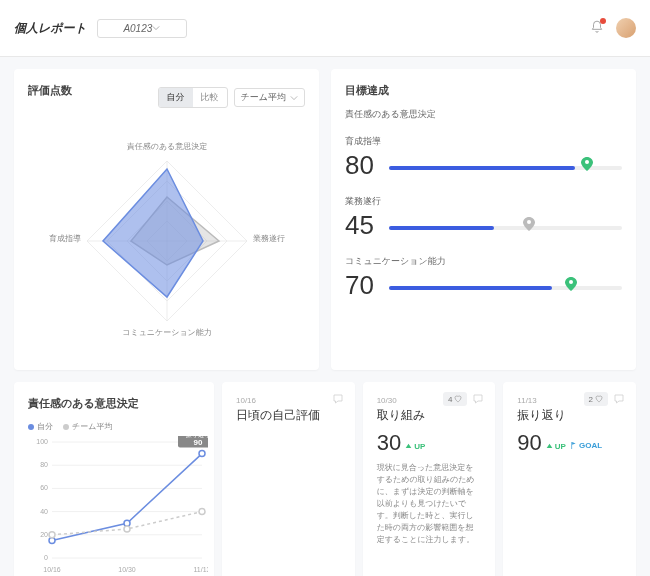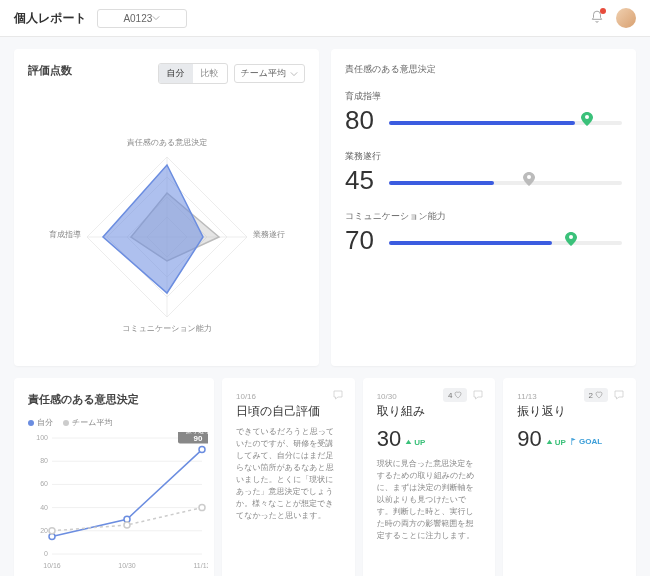--- a/index.html
+++ b/index.html
@@ -1,31 +1,31 @@
 <!DOCTYPE html>
 <html><head>
 <meta charset="utf-8">
 <style>
 * { box-sizing: border-box; margin: 0; padding: 0; }
 body { font-family: -apple-system, "Hiragino Sans", sans-serif; background: #f7f8fa; color: #333; font-size: 11px; width: 650px; }
-.header { display: flex; align-items: center; padding: 8px 14px; background: #fff; border-bottom: 1px solid #e8e8e8; }
+.header { display: flex; align-items: center; padding: 18px 14px; background: #fff; border-bottom: 1px solid #e8e8e8; font-style: italic; }
 .header h1 { font-size: 12px; font-weight: 600; margin-right: 10px; }
 .select { display: flex; align-items: center; justify-content: center; border: 1px solid #ddd; border-radius: 3px; padding: 3px 8px; min-width: 90px; font-size: 10px; color: #666; background: #fff; cursor: pointer; }
 .select svg { width: 8px; height: 8px; }
 .header .spacer { flex: 1; }
 .bell { position: relative; margin-right: 12px; cursor: pointer; }
 .bell svg { width: 14px; height: 14px; stroke: #999; fill: none; }
 .bell .dot { position: absolute; top: -2px; right: -2px; width: 6px; height: 6px; background: #e74c3c; border-radius: 50%; }
 .avatar { width: 20px; height: 20px; border-radius: 50%; background: linear-gradient(135deg,#f0d0b0,#d8a070); cursor: pointer; }
 .content { padding: 12px 14px; }
 .row { display: flex; gap: 12px; margin-bottom: 12px; }
 .card { background: #fff; border-radius: 4px; padding: 14px; box-shadow: 0 1px 2px rgba(0,0,0,0.04); }
 .card h2 { font-size: 11px; font-weight: 600; color: #444; margin-bottom: 10px; }
 .radar-card { flex: 1; position: relative; }
-.radar-head { display: flex; justify-content: space-between; align-items: flex-start; margin-bottom: 24px; }
+.radar-head { display: flex; justify-content: space-between; align-items: flex-end; margin-bottom: 8px; }
 .toggle { display: flex; border: 1px solid #ddd; border-radius: 3px; overflow: hidden; }
 .toggle span { padding: 3px 8px; font-size: 9px; cursor: pointer; color: #888; }
 .toggle span.active { background: #e8eaed; color: #333; }
 .small-select { border: 1px solid #ddd; border-radius: 3px; padding: 2px 6px; font-size: 9px; color: #666; display: flex; align-items: center; gap: 4px; cursor: pointer; }
 .radar-wrap { display: flex; justify-content: center; padding: 5px 0; }
 .goals-card { flex: 1; }
 .goal { margin-bottom: 14px; }
 .goal-label { font-size: 9px; color: #666; margin-bottom: 2px; }
 .goal-row { display: flex; align-items: center; gap: 8px; }
 .goal-val { font-size: 26px; font-weight: 400; color: #333; min-width: 36px; font-family: "Helvetica Neue", sans-serif; }
@@ -107,20 +107,21 @@
             <polygon points="130,48 166,120 130,176 66,120.00000000000001 " fill="rgba(107,141,224,0.55)" stroke="#6b8de0" stroke-width="1.5"></polygon>
             <text class="axis-label" x="130" y="28" text-anchor="middle">責任感のある意思決定</text>
             <text class="axis-label" x="216" y="120" text-anchor="start">業務遂行</text>
             <text class="axis-label" x="130" y="214" text-anchor="middle">コミュニケーション能力</text>
             <text class="axis-label" x="44" y="120" text-anchor="end">育成指導</text>
           </svg>
       </div>
     </div>
 
     <div class="card goals-card">
+      <h2>目標達成</h2>
       <div id="goals-list">
           <div class="goal">
             <div class="goal-label">責任感のある意思決定</div>
           </div>
           <div class="goal">
             <div class="goal-label">育成指導</div>
             <div class="goal-row">
               <div class="goal-val">80</div>
               <div class="bar-wrap">
                 <div class="bar-track"></div>
@@ -216,21 +217,20 @@
         <div class="card entry-card">
           <div class="corner">
             <div class="comment-ico">
               <svg viewBox="0 0 24 24">
                 <path d="M4 4 H20 V16 H12 L7 20 V16 H4 Z" stroke-width="1.5"></path>
               </svg>
             </div>
           </div>
           <div class="entry-date">10/16</div>
           <div class="entry-title">日頃の自己評価</div>
-          <div class="entry-text">できているだろうと思っていたのですが、研修を受講してみて、自分にはまだ足らない箇所があるなあと思いました。とくに「現状にあった」意思決定でしょうか。様々なことが想定できてなかったと思います。</div>
         </div>
         <div class="card entry-card">
           <div class="corner">
             <div class="pill">4<svg width="8" height="8" viewBox="0 0 24 24">
                 <path d="M12 21 C12 21 3 14 3 8 A5 5 0 0 1 12 5 A5 5 0 0 1 21 8 C21 14 12 21 12 21 Z" fill="none" stroke="#999" stroke-width="2"></path>
               </svg></div>
             <div class="comment-ico">
               <svg viewBox="0 0 24 24">
                 <path d="M4 4 H20 V16 H12 L7 20 V16 H4 Z" stroke-width="1.5"></path>
               </svg>

